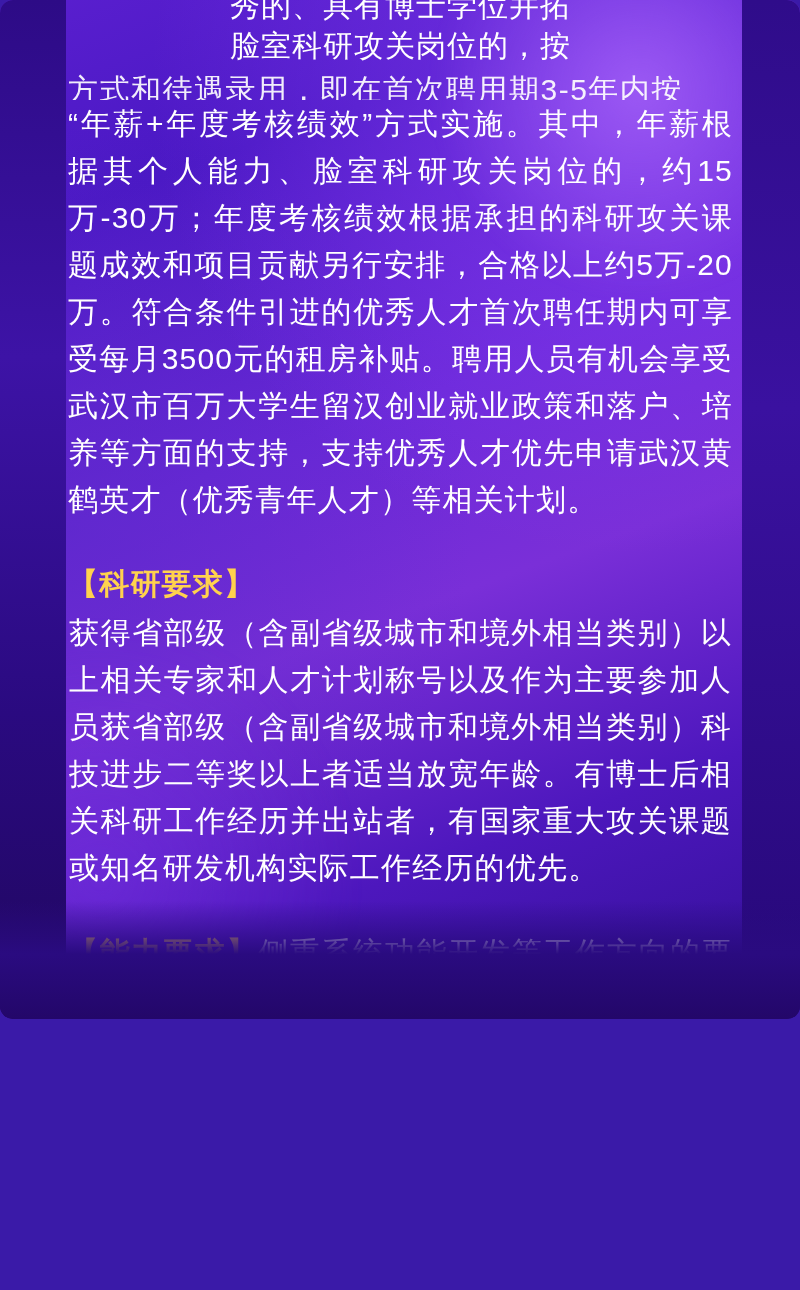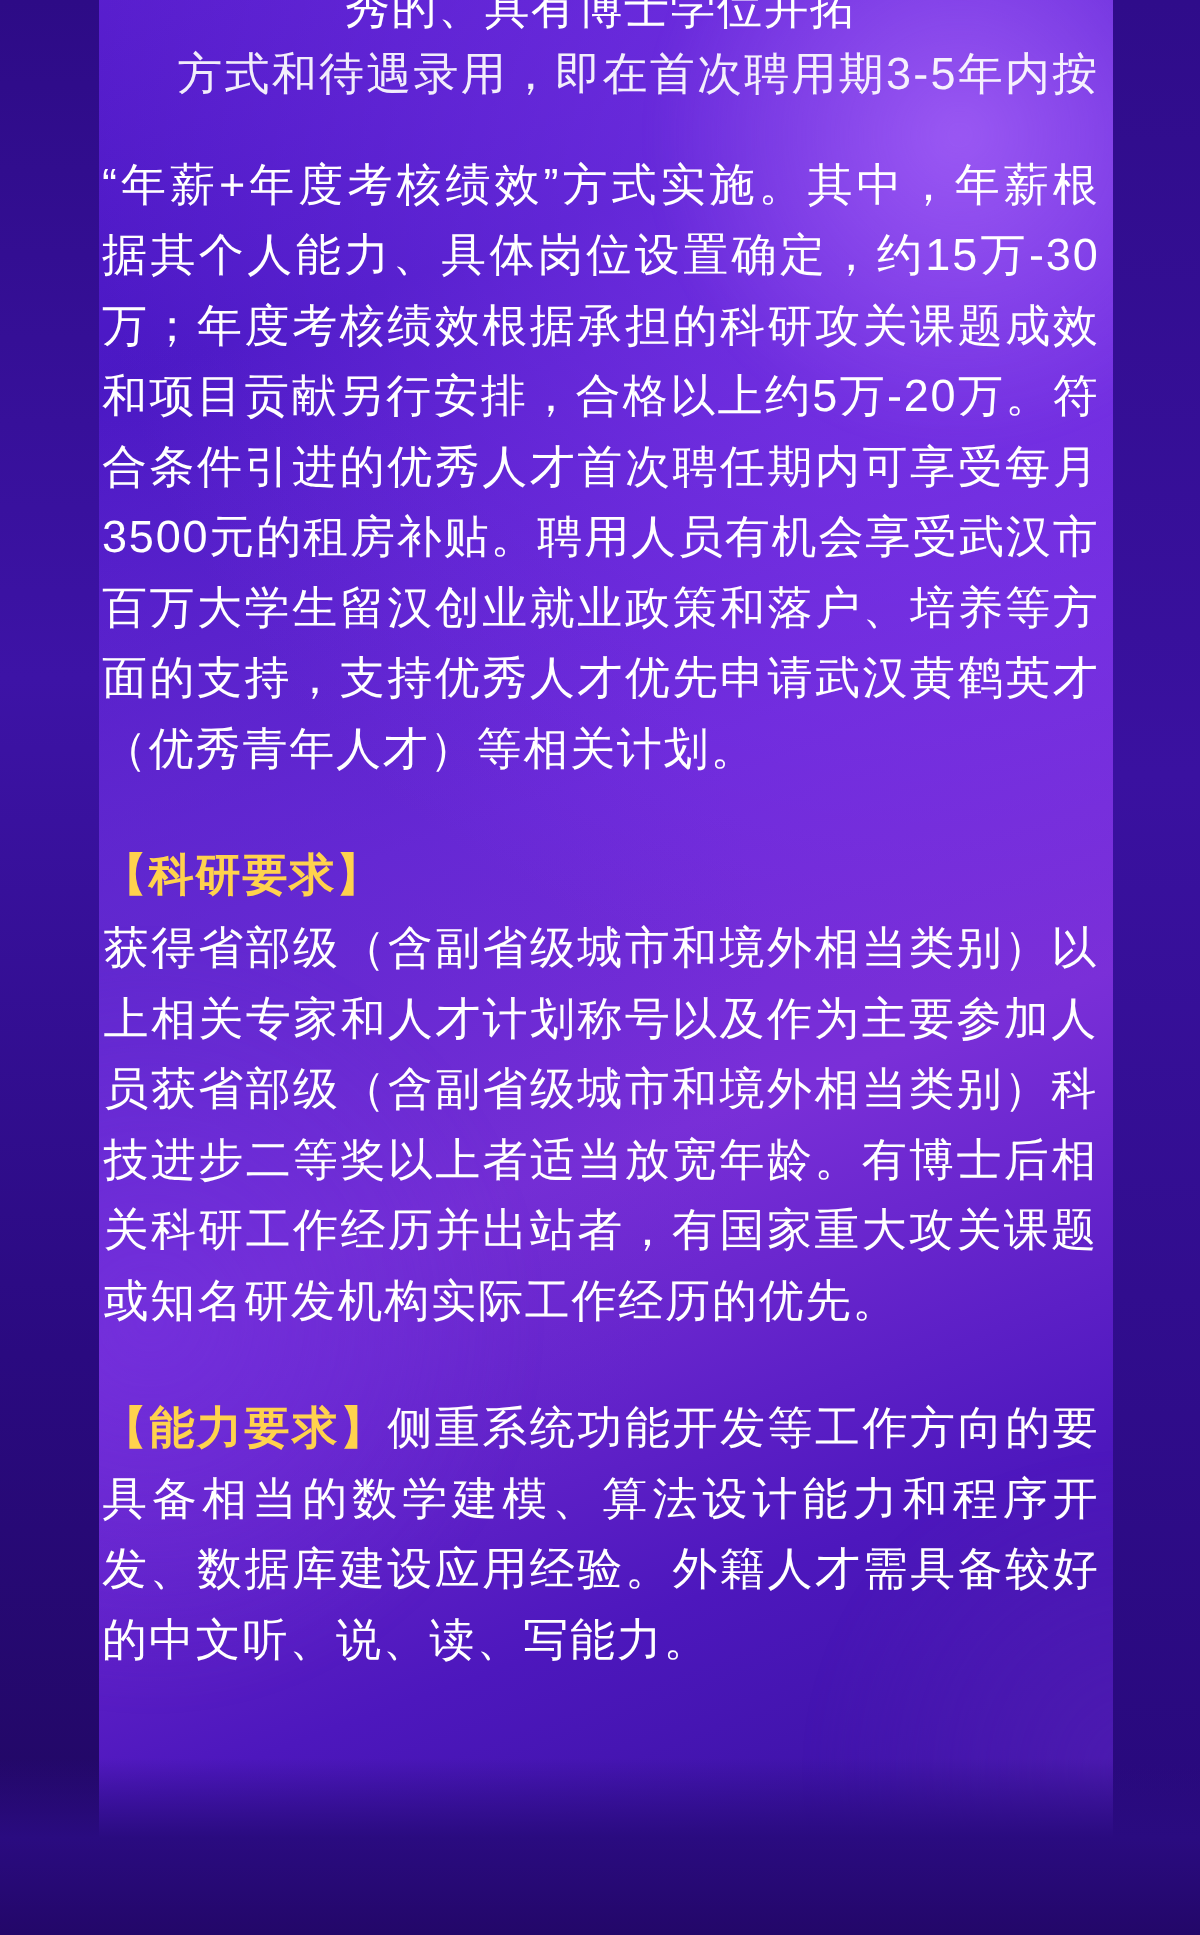--- a/index.html
+++ b/index.html
@@ -10,26 +10,27 @@
   body {
     width: 800px;
     height: 1290px;
     overflow: hidden;
     font-family: "Liberation Sans", "DejaVu Sans", sans-serif;
   }
 
   #poster {
     position: relative;
     width: 800px;
-    height: 1290px;
+    height: 1019px;
     background:
       radial-gradient(circle at 78% 8%, rgba(150, 70, 255, 0.55) 0%, rgba(150, 70, 255, 0) 42%),
       radial-gradient(circle at 8% 52%, rgba(90, 40, 200, 0.6) 0%, rgba(90, 40, 200, 0) 45%),
       linear-gradient(160deg, #5a1fcf 0%, #4a18c4 18%, #6a28d8 42%, #7a2fd8 58%, #4d17bd 78%, #2f0f93 100%);
     overflow: hidden;
+    border-radius: 13px;
   }
 
   
   .edge-left {
     position: absolute;
     left: 0; top: 0;
     width: 66px; height: 100%;
     background: linear-gradient(180deg, #2d0b86 0%, #3d13a6 35%, #2a0a80 70%, #20075f 100%);
   }
   .edge-right {
@@ -81,21 +82,21 @@
   .clip-line {
     color: #ffffff;
     font-size: 30px;
     line-height: 40px;
     letter-spacing: 1px;
     text-align: center;
     white-space: nowrap;
   }
   .clip-line.l1 { margin-top: -14px; }
   .clip-line.l3 {
-    text-align: right;
+    text-align: left;
     opacity: 0.92;
     margin-top: 4px;
     letter-spacing: 1.5px;
   }
 
   .body-text {
     color: #ffffff;
     font-size: 30px;
     line-height: 47px;
     letter-spacing: 1.2px;
@@ -149,24 +150,25 @@
   <div class="glow-b"></div>
   <div class="glow-c"></div>
 
   <div class="edge-left"></div>
   <div class="edge-right"></div>
 
   <div class="content">
 
     <div class="top-clip">
       <div class="clip-line l1">秀的、具有博士学位并拓</div>
+      <div class="clip-line l2">脸室科研攻关岗位的，按</div>
       <div class="clip-line l3">方式和待遇录用，即在首次聘用期3-5年内按</div>
     </div>
 
-    <p class="body-text para">“年薪+年度考核绩效”方式实施。其中，年薪根据其个人能力、具体岗位设置确定，约15万-30万；年度考核绩效根据承担的科研攻关课题成效和项目贡献另行安排，合格以上约5万-20万。符合条件引进的优秀人才首次聘任期内可享受每月3500元的租房补贴。聘用人员有机会享受武汉市百万大学生留汉创业就业政策和落户、培养等方面的支持，支持优秀人才优先申请武汉黄鹤英才（优秀青年人才）等相关计划。</p>
+    <p class="body-text para">“年薪+年度考核绩效”方式实施。其中，年薪根据其个人能力、脸室科研攻关岗位的，约15万-30万；年度考核绩效根据承担的科研攻关课题成效和项目贡献另行安排，合格以上约5万-20万。符合条件引进的优秀人才首次聘任期内可享受每月3500元的租房补贴。聘用人员有机会享受武汉市百万大学生留汉创业就业政策和落户、培养等方面的支持，支持优秀人才优先申请武汉黄鹤英才（优秀青年人才）等相关计划。</p>
 
     <div class="section">
       <div class="section-title">【科研要求】</div>
       <p class="body-text">获得省部级（含副省级城市和境外相当类别）以上相关专家和人才计划称号以及作为主要参加人员获省部级（含副省级城市和境外相当类别）科技进步二等奖以上者适当放宽年龄。有博士后相关科研工作经历并出站者，有国家重大攻关课题或知名研发机构实际工作经历的优先。</p>
     </div>
 
 
     <div class="section">
       <p class="inline-para"><span class="hl">【能力要求】</span><span>侧重系统功能开发等工作方向的要具备相当的数学建模、算法设计能力和程序开发、数据库建设应用经验。外籍人才需具备较好的中文听、说、读、写能力。</span></p>
     </div>

